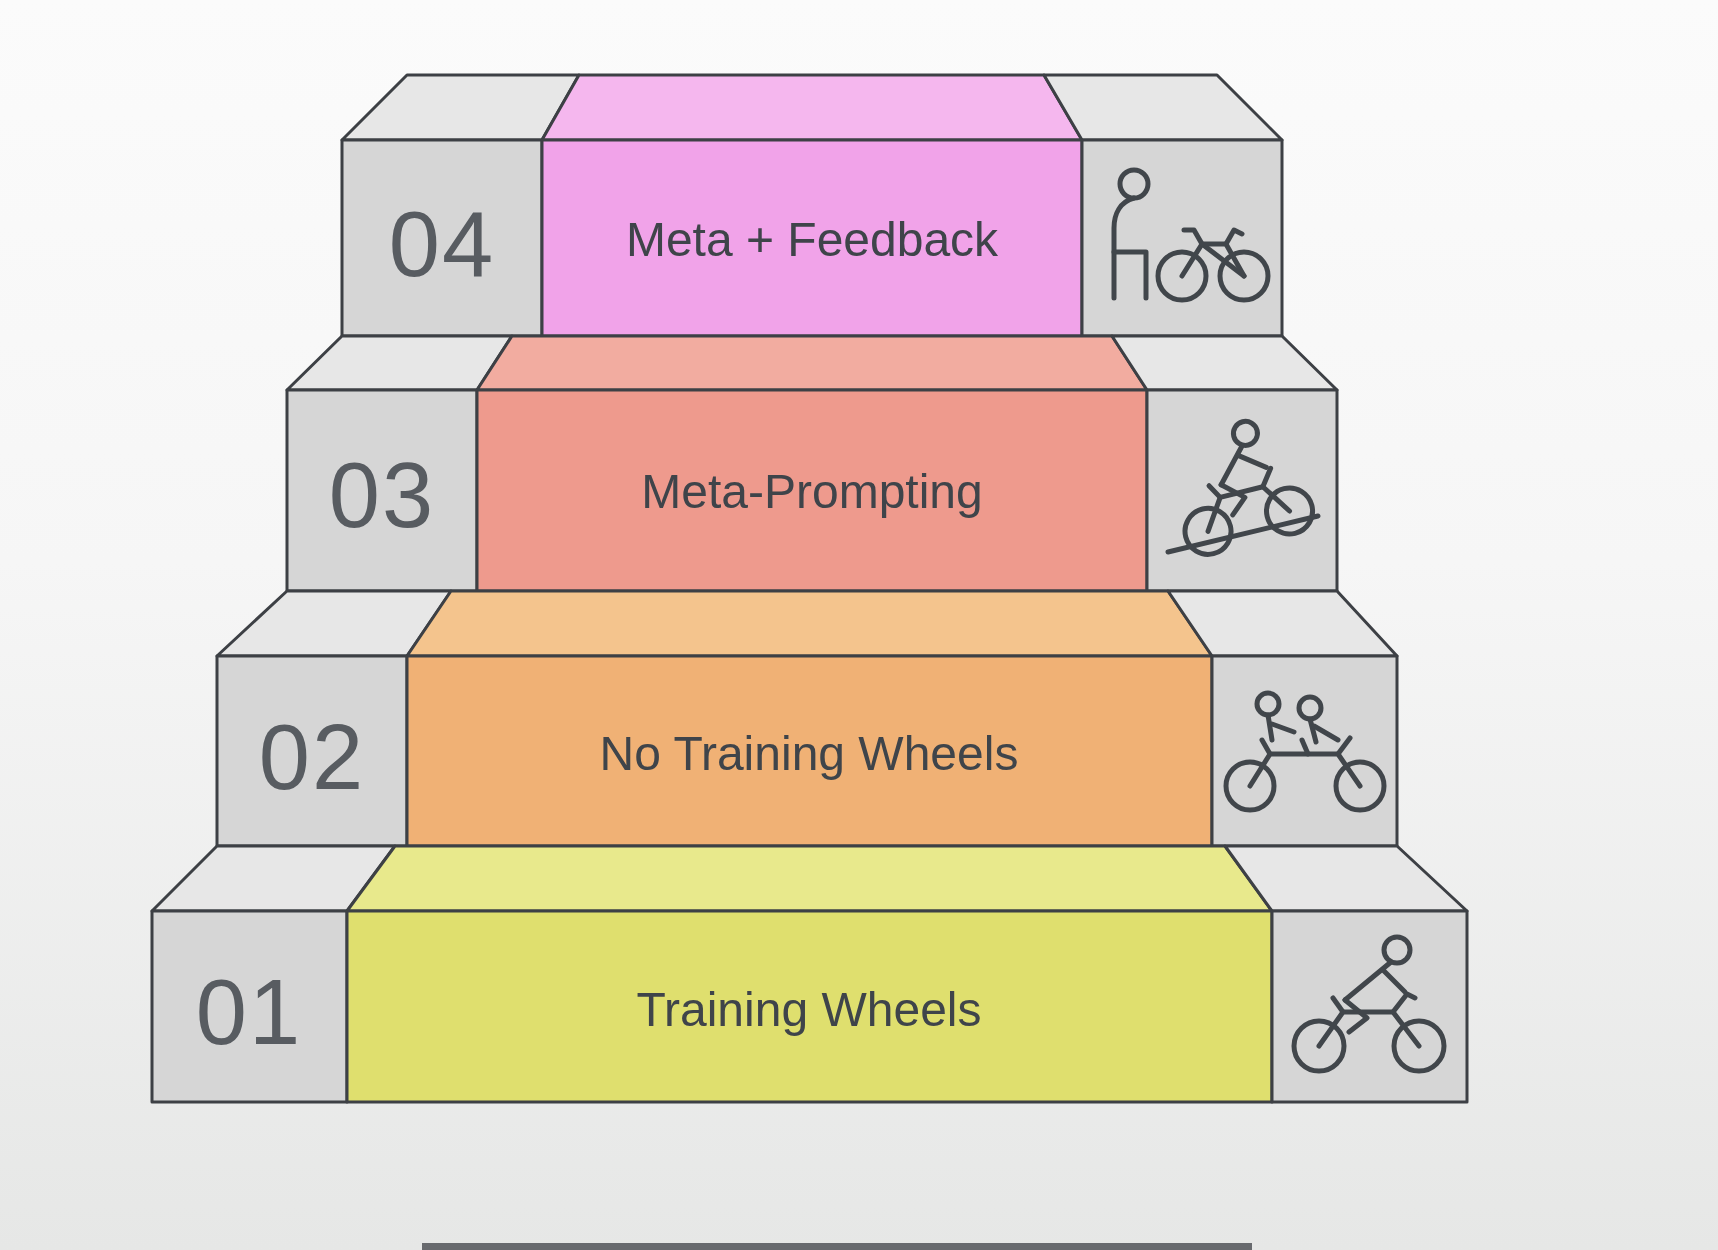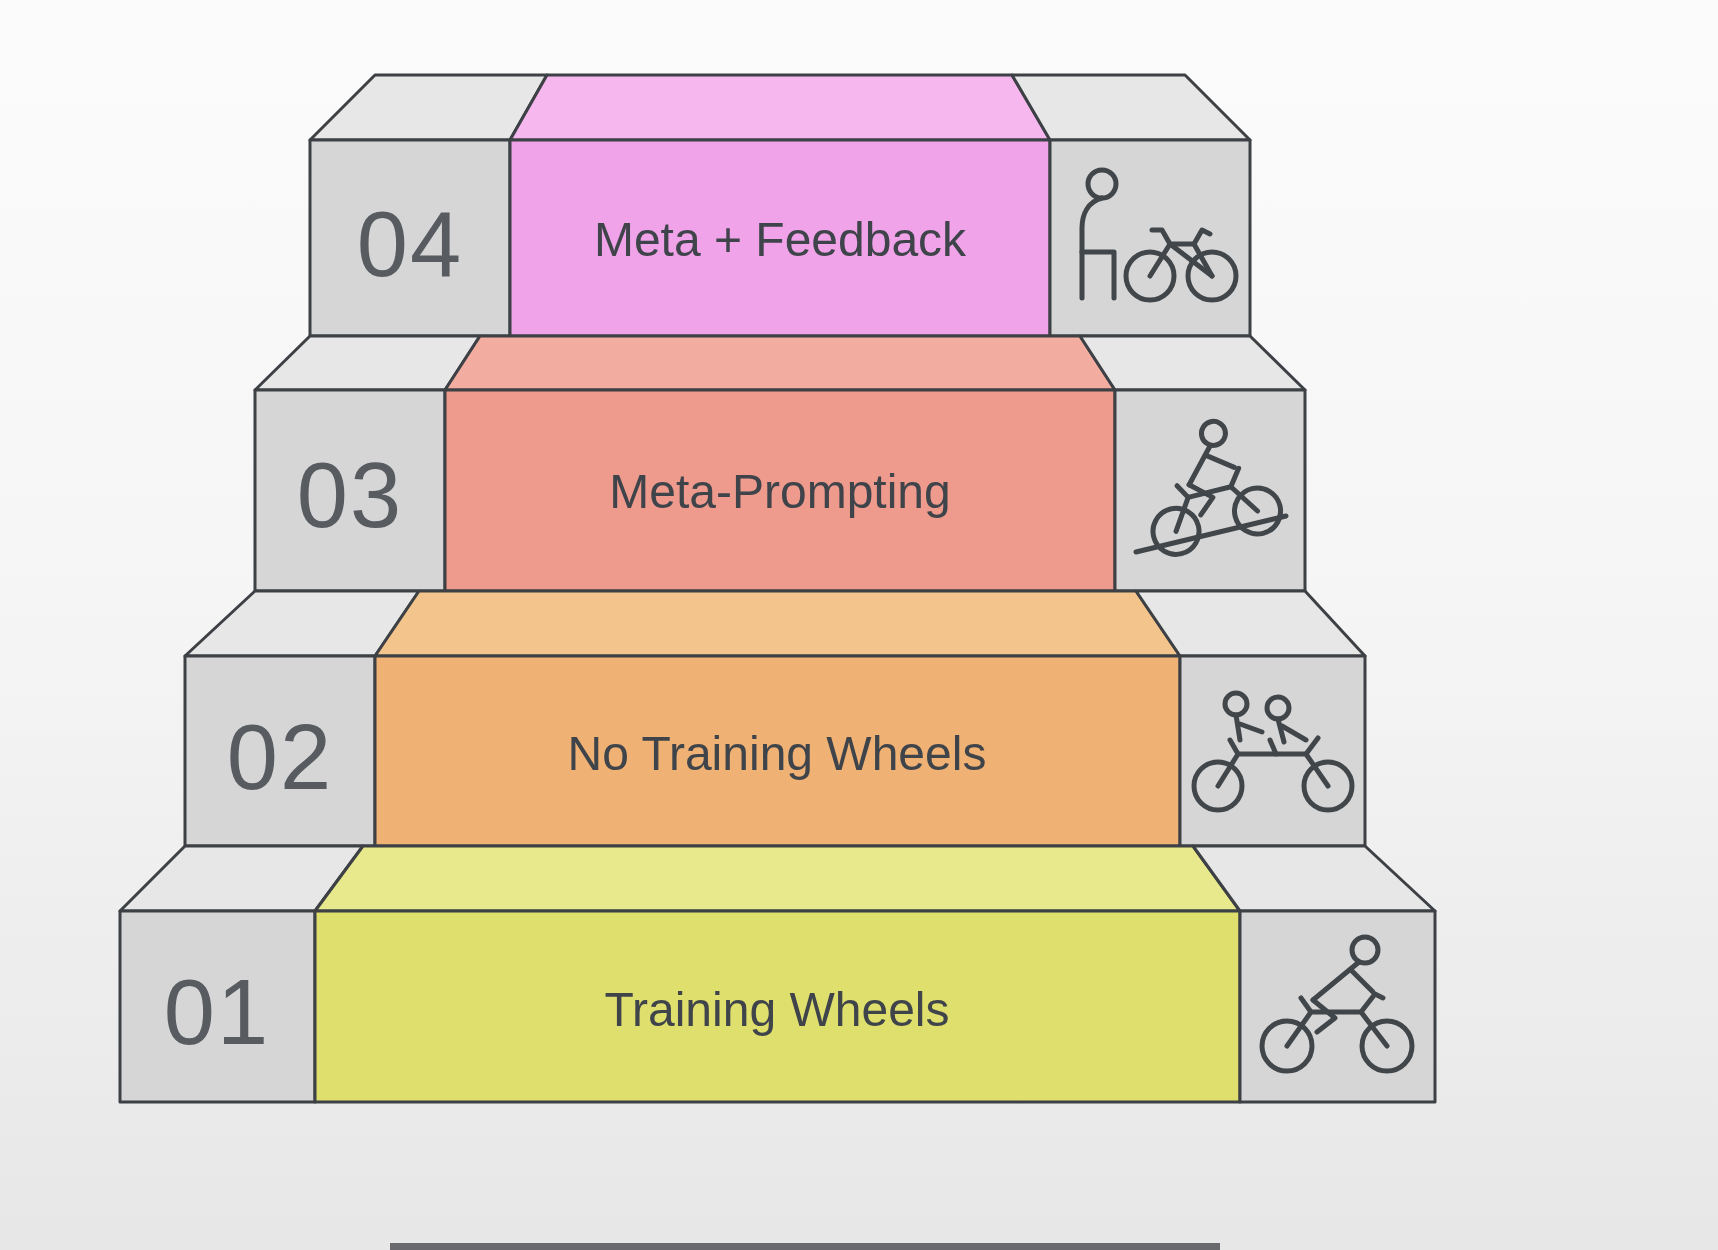--- a/index.html
+++ b/index.html
@@ -10,20 +10,21 @@
     overflow: hidden;
     font-family: "Liberation Sans", sans-serif;
   }
   body {
     background: linear-gradient(180deg, #fbfbfb 0%, #f6f6f6 45%, #e6e7e6 100%);
   }
   .stage {
     position: relative;
     width: 1446px;
     height: 1250px;
+    margin-left: 32px;
   }
   svg { display: block; }
   .face {
     stroke: #3d4045;
     stroke-width: 3;
     stroke-linejoin: round;
   }
   .num-text {
     font-family: "Liberation Sans", sans-serif;
     font-weight: 300;

